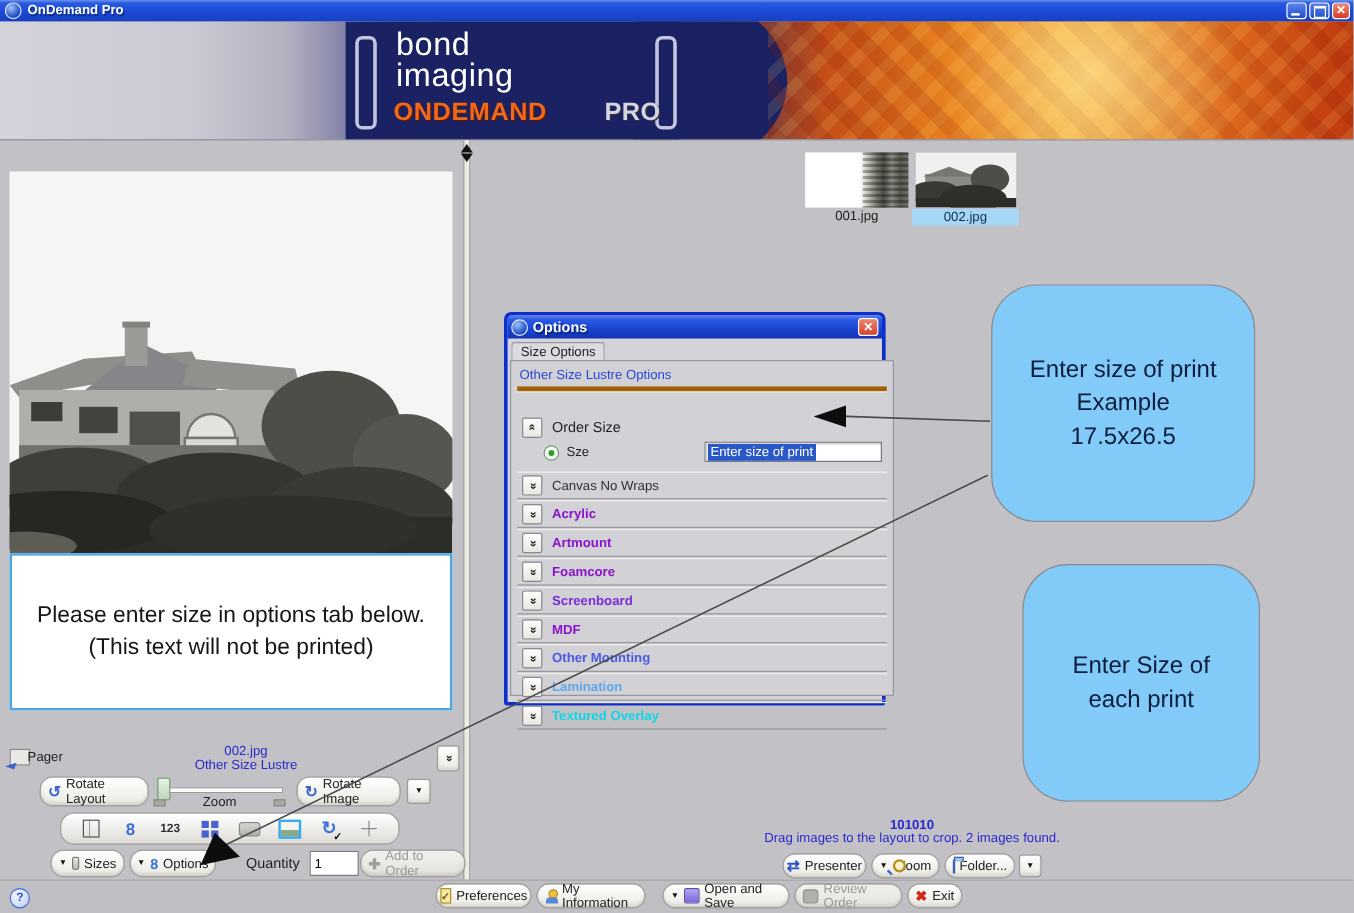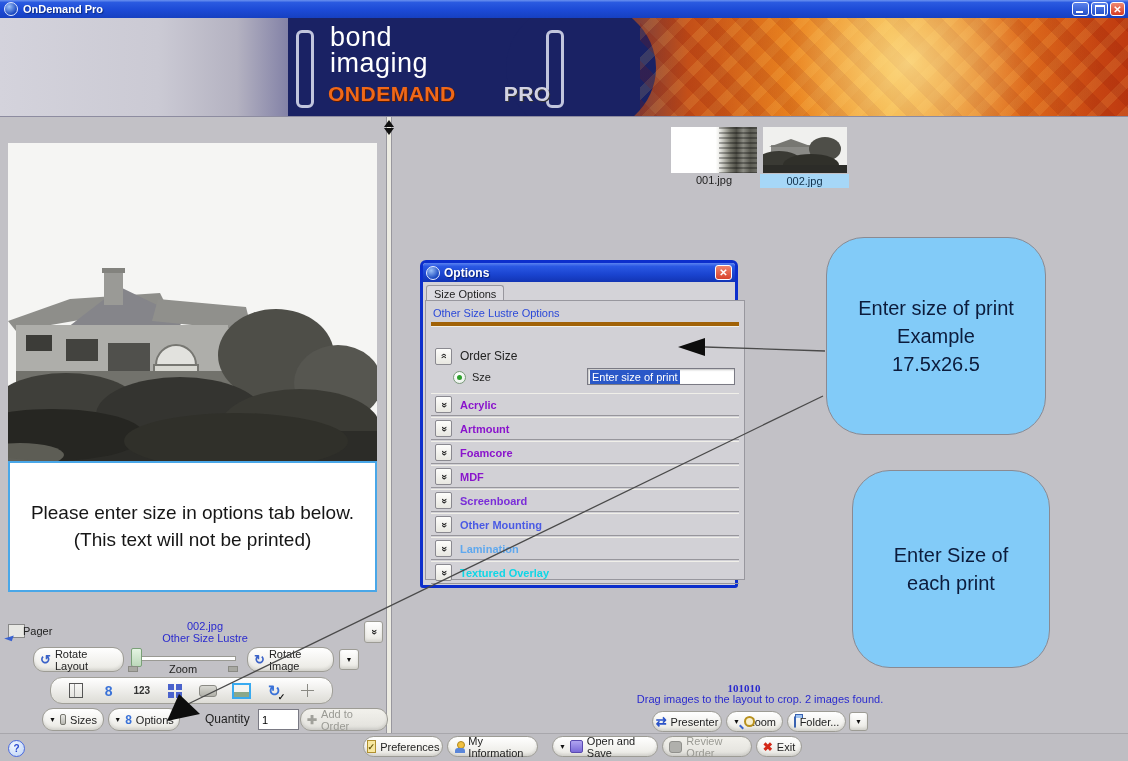--- a/index.html
+++ b/index.html
@@ -280,45 +280,51 @@
       <span class="size-input">
         <span class="selx">Enter size of print</span>
       </span>
     </div>
 
     <div class="seclist">
       <div class="sec">
         <span class="chevbtn">
             <span class="chev">»</span>
           </span>
+        <span style="color:#2f2f33">Canvas No Wraps</span>
+      </div>
+      <div class="sec">
+        <span class="chevbtn">
+            <span class="chev">»</span>
+          </span>
         <span style="color:#8a14cc;font-weight:bold">Acrylic</span>
       </div>
       <div class="sec">
         <span class="chevbtn">
             <span class="chev">»</span>
           </span>
         <span style="color:#8a14cc;font-weight:bold">Artmount</span>
       </div>
       <div class="sec">
         <span class="chevbtn">
             <span class="chev">»</span>
           </span>
         <span style="color:#8a14cc;font-weight:bold">Foamcore</span>
       </div>
       <div class="sec">
         <span class="chevbtn">
             <span class="chev">»</span>
           </span>
+        <span style="color:#7a2ed8;font-weight:bold">Screenboard</span>
+      </div>
+      <div class="sec">
+        <span class="chevbtn">
+            <span class="chev">»</span>
+          </span>
         <span style="color:#8a14cc;font-weight:bold">MDF</span>
-      </div>
-      <div class="sec">
-        <span class="chevbtn">
-            <span class="chev">»</span>
-          </span>
-        <span style="color:#7a2ed8;font-weight:bold">Screenboard</span>
       </div>
       <div class="sec">
         <span class="chevbtn">
             <span class="chev">»</span>
           </span>
         <span style="color:#4a5ae4;font-weight:bold">Other Mounting</span>
       </div>
       <div class="sec">
         <span class="chevbtn">
             <span class="chev">»</span>
@@ -408,21 +414,21 @@
   <span class="ic-8" style="font-size:12px;">8</span>
   <span>Options</span>
 </div>
 <div class="abs lab11" style="left:205px;top:712px;font-size:12px;">Quantity</div>
 <input class="abs" style="left: 258px; top: 709px; width: 34px; height: 17px; border: 1px solid rgb(122, 122, 132); font: 11px &quot;Liberation Sans&quot;, sans-serif; padding-left: 3px;" value="1">
 <div class="abs btn disabled" style="left:300px;top:708px;width:88px;height:23px;">
   <span class="gly-plus">✚</span>
   <span>Add to Order</span>
 </div>
 
-<div class="abs blue-lab" style="left:594px;top:682px;width:300px;font-weight:bold;font-family:Liberation Serif, serif;">101010</div>
+<div class="abs blue-lab" style="left:610px;top:682px;width:300px;font-weight:bold;">101010</div>
 <div class="abs blue-lab" style="left:540px;top:693px;width:440px;">Drag images to the layout to crop. 2 images found.</div>
 
 <div class="abs btn" style="left:652px;top:711px;width:70px;height:21px;">
   <span class="gly-arr">⇄</span>
   <span>Presenter</span>
 </div>
 <div class="abs btn" style="left:726px;top:711px;width:57px;height:21px;">
   <span class="dd">▼</span>
   <span class="ic-mag"></span>
   <span>Zoom</span>

